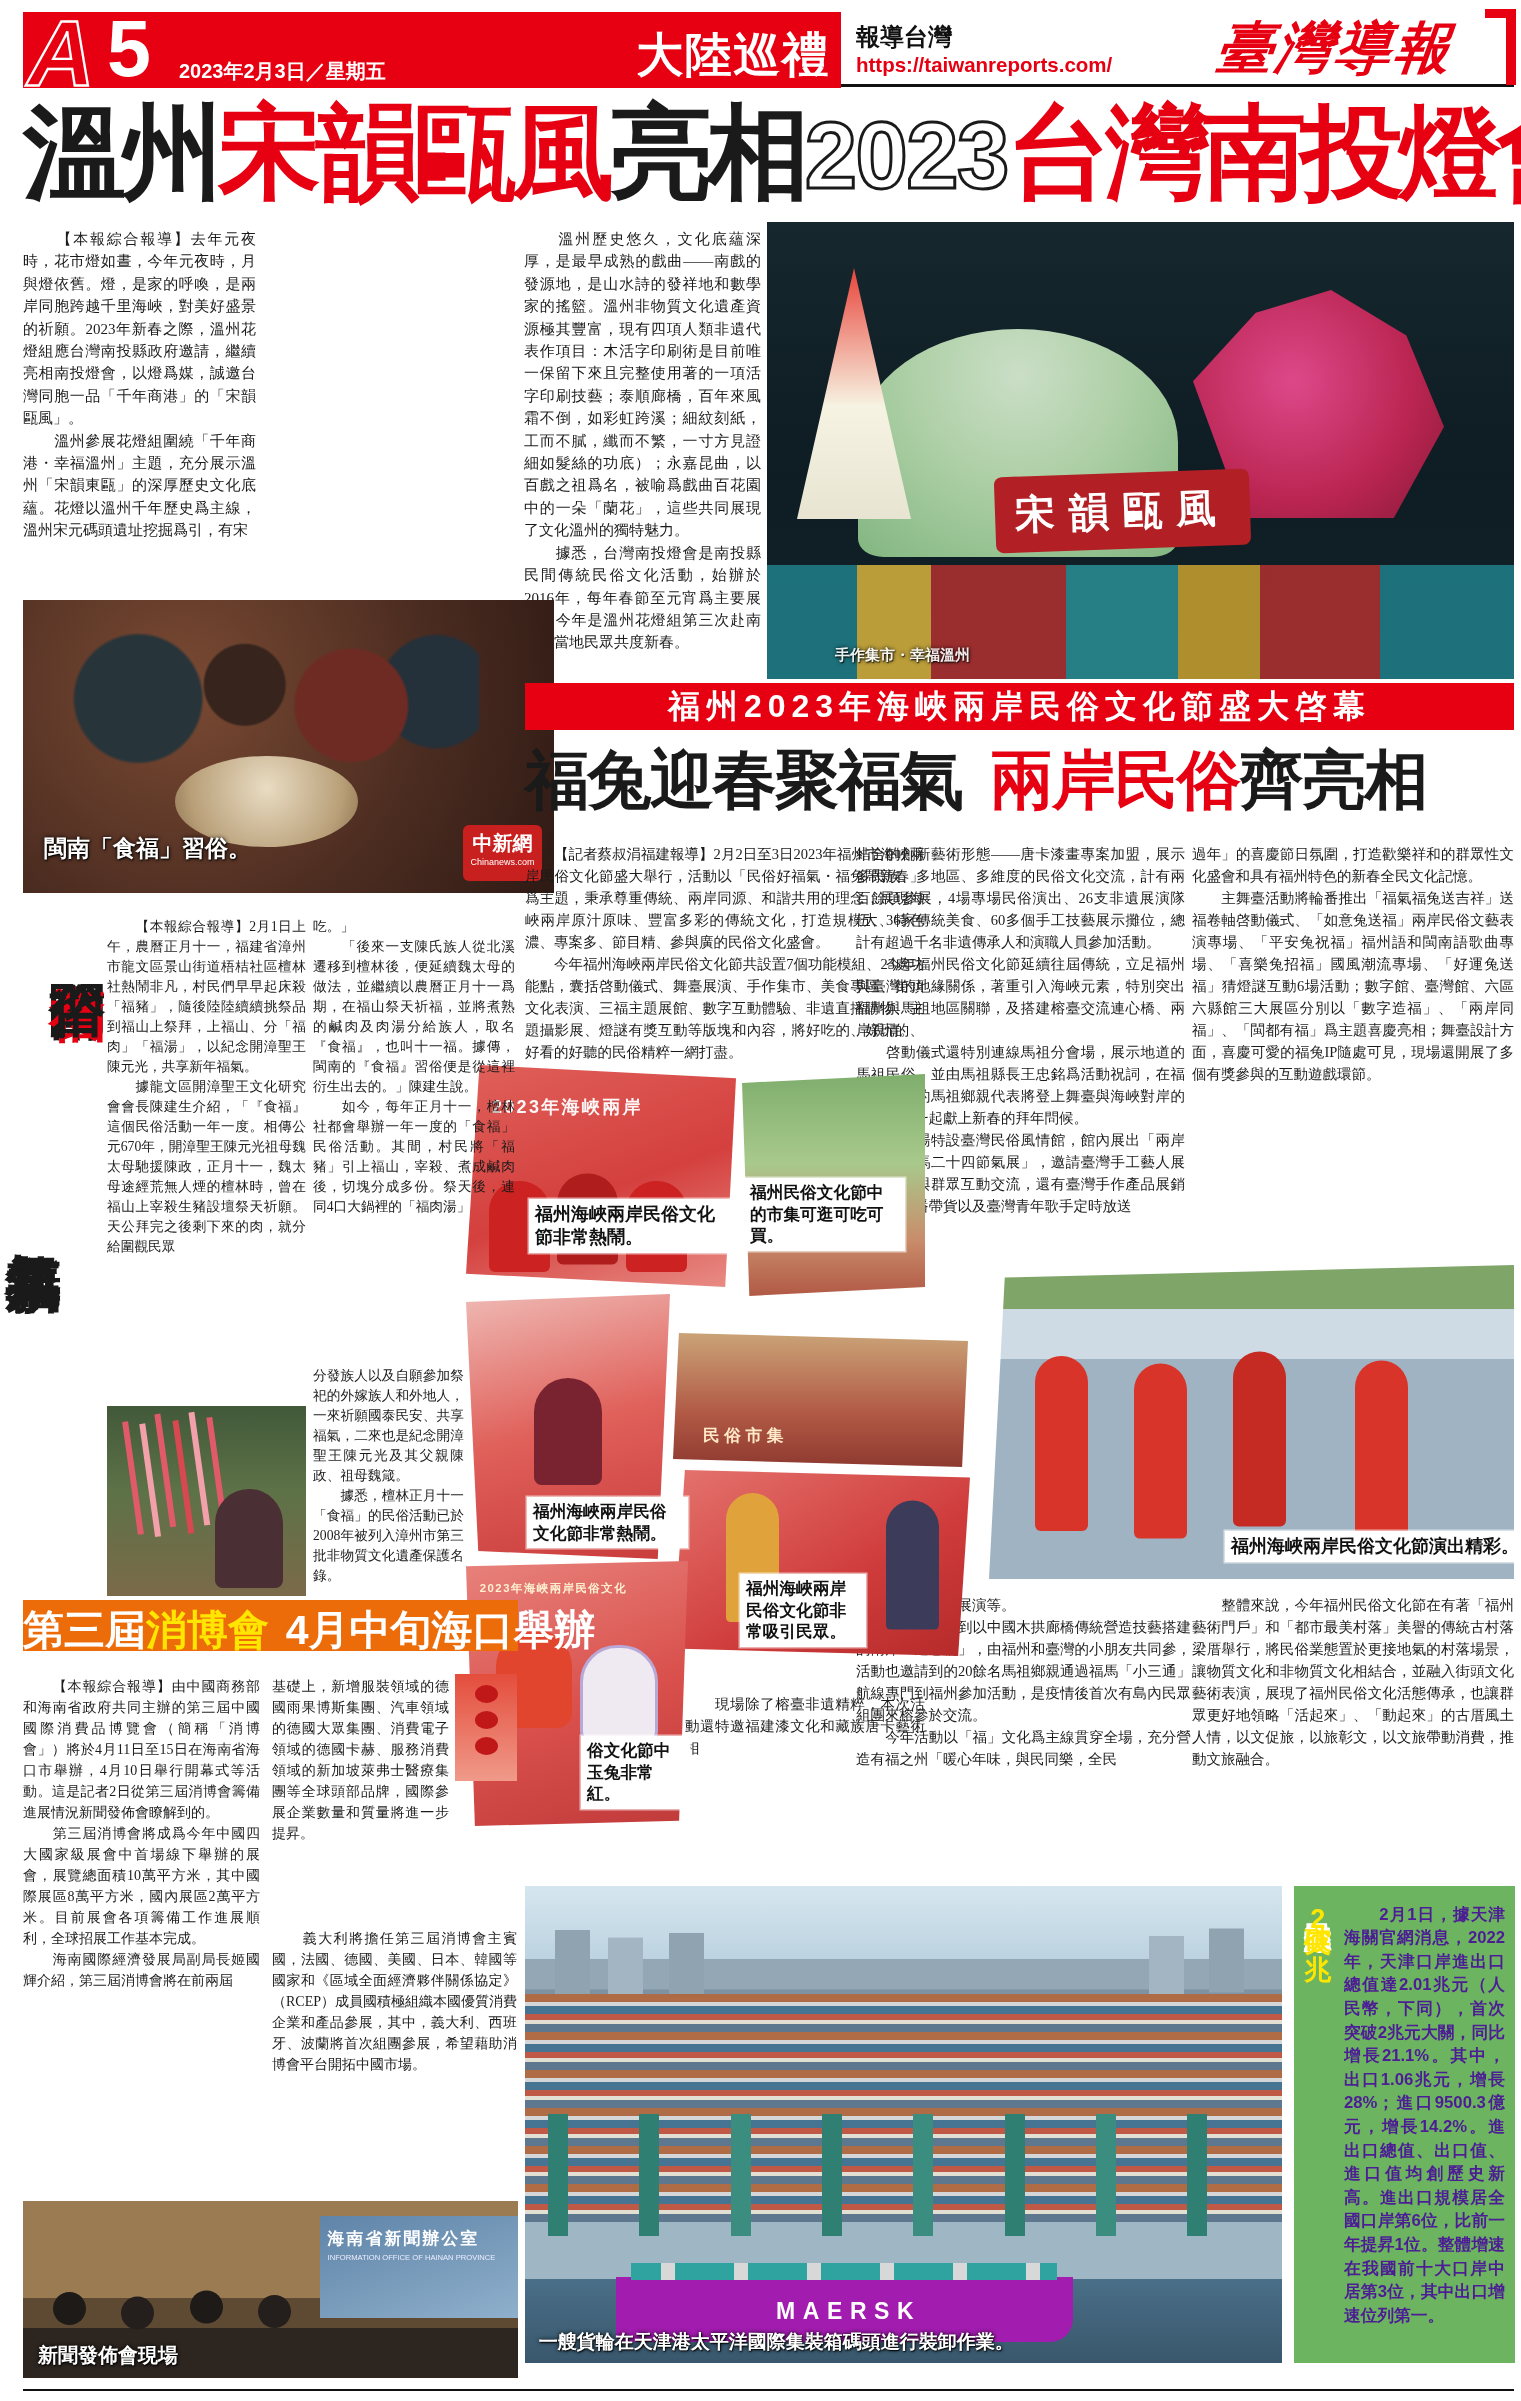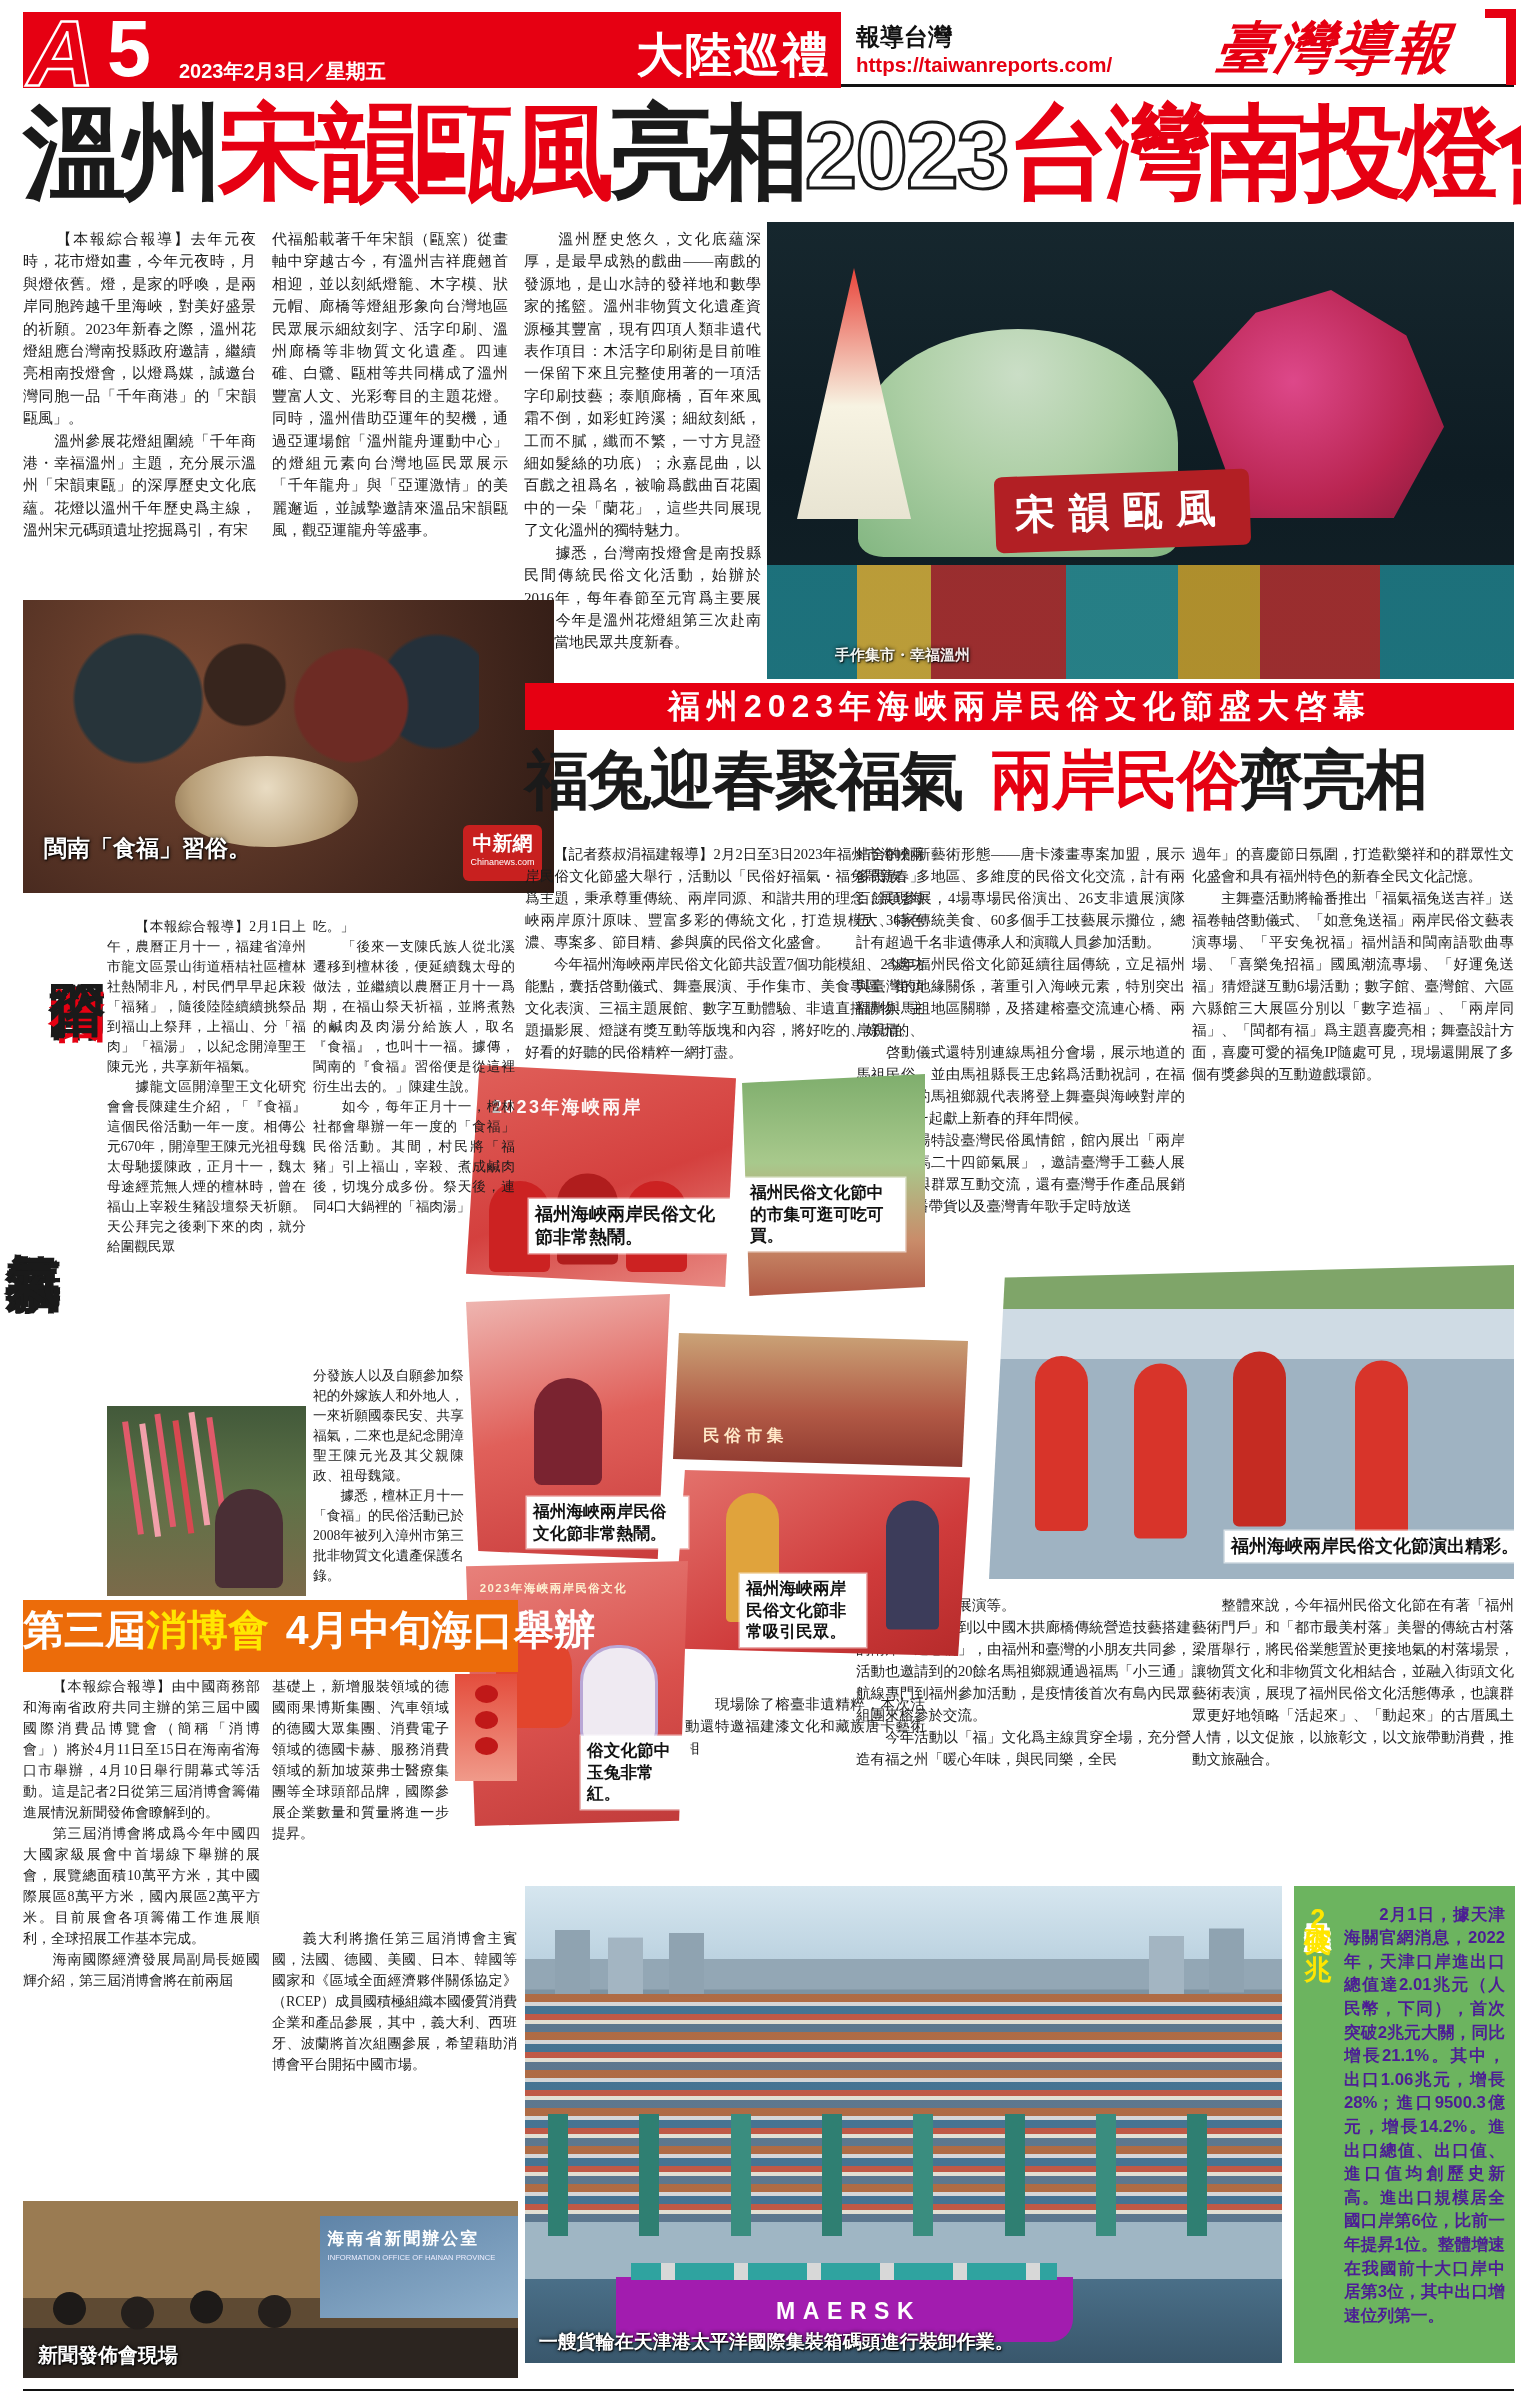--- a/index.html
+++ b/index.html
@@ -39,21 +39,20 @@
                font-family:'Liberation Serif','DejaVu Serif',serif;transform:skewX(-6deg);letter-spacing:3px;">臺灣導報</span>
   <div class="abs" style="left:1485px;top:9px;width:21px;height:67px;border-top:9px solid #e60012;border-right:10.7px solid #e60012;"></div>
 
   <div class="abs sans" style="left:23px;top:96px;width:1491px;height:116px;font-weight:900;font-size:103px;
               letter-spacing:-5.3px;white-space:nowrap;line-height:114px;">
     <span class="blk">溫州</span><span class="red">宋韻甌風</span><span class="blk">亮相</span><span class="outline-num" style="font-size:94px;letter-spacing:-1.5px;">2023</span><span class="red">台灣南投燈會</span>
   </div>
 
   <div class="abs body-text" style="left:23px;top:228px;width:233px;height:365px;">　　【本報綜合報導】去年元夜時，花市燈如晝，今年元夜時，月與燈依舊。燈，是家的呼喚，是兩岸同胞跨越千里海峽，對美好盛景的祈願。2023年新春之際，溫州花燈組應台灣南投縣政府邀請，繼續亮相南投燈會，以燈爲媒，誠邀台灣同胞一品「千年商港」的「宋韻甌風」。
 　　溫州參展花燈組圍繞「千年商港・幸福溫州」主題，充分展示溫州「宋韻東甌」的深厚歷史文化底蘊。花燈以溫州千年歷史爲主線，溫州宋元碼頭遺址挖掘爲引，有宋</div>
-  <div class="abs body-text" style="left:272px;top:228px;width:236px;height:365px;">代福船載著千年宋韻（甌窯）從畫軸中穿越古今，有溫州吉祥鹿翹首相迎，並以刻紙燈籠、木字模、狀元帽、廊橋等燈組形象向台灣地區民眾展示細紋刻字、活字印刷、溫州廊橋等非物質文化遺產。四連碓、白鷺、甌柑等共同構成了溫州豐富人文、光彩奪目的主題花燈。同時，溫州借助亞運年的契機，通過亞運場館「溫州龍舟運動中心」的燈組元素向台灣地區民眾展示「千年龍舟」與「亞運激情」的美麗邂逅，並誠摯邀請來溫品宋韻甌風，觀亞運龍舟等盛事。</div>
   <div class="abs body-text" style="left:524px;top:228px;width:237px;height:453px;">　　溫州歷史悠久，文化底蘊深厚，是最早成熟的戲曲——南戲的發源地，是山水詩的發祥地和數學家的搖籃。溫州非物質文化遺產資源極其豐富，現有四項人類非遺代表作項目：木活字印刷術是目前唯一保留下來且完整使用著的一項活字印刷技藝；泰順廊橋，百年來風霜不倒，如彩虹跨溪；細紋刻紙，工而不膩，纖而不繁，一寸方見證細如髮絲的功底）；永嘉昆曲，以百戲之祖爲名，被喻爲戲曲百花園中的一朵「蘭花」，這些共同展現了文化溫州的獨特魅力。
 　　據悉，台灣南投燈會是南投縣民間傳統民俗文化活動，始辦於2016年，每年春節至元宵爲主要展期，今年是溫州花燈組第三次赴南投與當地民眾共度新春。</div>
 
   <div class="photo" style="left:767px;top:222px;width:747px;height:457px;
               background:linear-gradient(180deg,#16272e 0%,#0e1c23 55%,#132228 100%);">
     <div class="abs" style="left:91px;top:107px;width:320px;height:228px;border-radius:50% 50% 8% 8%;
                 background:radial-gradient(circle at 50% 20%,#dff3d8 0%,#bfe3b4 45%,#8fc78b 100%);opacity:.9;"></div>
     <div class="abs" style="left:30px;top:46px;width:114px;height:251px;background:linear-gradient(180deg,#e8443a,#f7f3e2 55%,#e8e4d2);
                 clip-path:polygon(50% 0,100% 100%,0 100%);"></div>
     <div class="abs" style="left:426px;top:68px;width:251px;height:228px;background:radial-gradient(circle at 40% 40%,#e84a8f,#c22553 60%,#8f1a3c);
@@ -158,21 +157,21 @@
   <div class="abs body-text body-sm" style="left:313px;top:1366px;width:151px;height:237px;">分發族人以及自願參加祭祀的外嫁族人和外地人，一來祈願國泰民安、共享福氣，二來也是紀念開漳聖王陳元光及其父親陳政、祖母魏箴。
 　　據悉，檀林正月十一「食福」的民俗活動已於2008年被列入漳州市第三批非物質文化遺產保護名錄。</div>
 
   <div class="photo" style="left:107px;top:1406px;width:199px;height:190px;
               background:linear-gradient(180deg,#42593a,#5d7247 45%,#7b6a4a 100%);">
     <div class="abs" style="left:23px;top:15px;width:6px;height:114px;background:#e05a6a;transform:rotate(-8deg);
                 box-shadow:16.7px 4.6px 0 #f2a0aa,33px -3px 0 #e05a6a,50px 6px 0 #d84850,67px 0 0 #f2a0aa,84px 7.6px 0 #e05a6a;"></div>
     <div class="abs" style="right:23px;bottom:7.6px;width:68px;height:99px;border-radius:34px 34px 7.6px 7.6px;background:#4a2f35;"></div>
   </div>
 
-  <div class="abs sans" style="left:23px;top:1600px;width:495px;height:72px;background:#ec6c0a;color:#fff;
+  <div class="abs sans" style="left:23px;top:1600px;width:495px;height:51px;background:#ec6c0a;color:#fff;
               font-weight:900;font-size:41px;line-height:61px;white-space:nowrap;">
     <span>第三屆</span><span class="yel">消博會</span><span style="display:inline-block;width:16.7px;"></span><span>4月中旬海口舉辦</span>
   </div>
   <div class="abs body-text body-sm" style="left:23px;top:1676px;width:237px;height:521px;font-size:14px;line-height:21px;">　　【本報綜合報導】由中國商務部和海南省政府共同主辦的第三屆中國國際消費品博覽會（簡稱「消博會」）將於4月11日至15日在海南省海口市舉辦，4月10日舉行開幕式等活動。這是記者2日從第三屆消博會籌備進展情況新聞發佈會瞭解到的。
 　　第三屆消博會將成爲今年中國四大國家級展會中首場線下舉辦的展會，展覽總面積10萬平方米，其中國際展區8萬平方米，國內展區2萬平方米。目前展會各項籌備工作進展順利，全球招展工作基本完成。
 　　海南國際經濟發展局副局長姬國輝介紹，第三屆消博會將在前兩屆</div>
   <div class="abs body-text body-sm" style="left:272px;top:1676px;width:177px;height:251px;font-size:14px;line-height:21px;">基礎上，新增服裝領域的德國雨果博斯集團、汽車領域的德國大眾集團、消費電子領域的德國卡赫、服務消費領域的新加坡萊弗士醫療集團等全球頭部品牌，國際參展企業數量和質量將進一步提昇。</div>
   <div class="abs body-text body-sm" style="left:272px;top:1928px;width:245px;height:270px;font-size:14px;line-height:21px;">　　義大利將擔任第三屆消博會主賓國，法國、德國、美國、日本、韓國等國家和《區域全面經濟夥伴關係協定》（RCEP）成員國積極組織本國優質消費企業和產品參展，其中，義大利、西班牙、波蘭將首次組團參展，希望藉助消博會平台開拓中國市場。</div>
   <div class="photo" style="left:455px;top:1674px;width:62px;height:107px;background:linear-gradient(180deg,#e44d3c,#f09a8a);">
     <div class="abs" style="left:20px;top:10.7px;width:23px;height:18px;border-radius:50%;background:#c01818;box-shadow:0 26px 0 #c01818,0 52px 0 #c01818;"></div>

